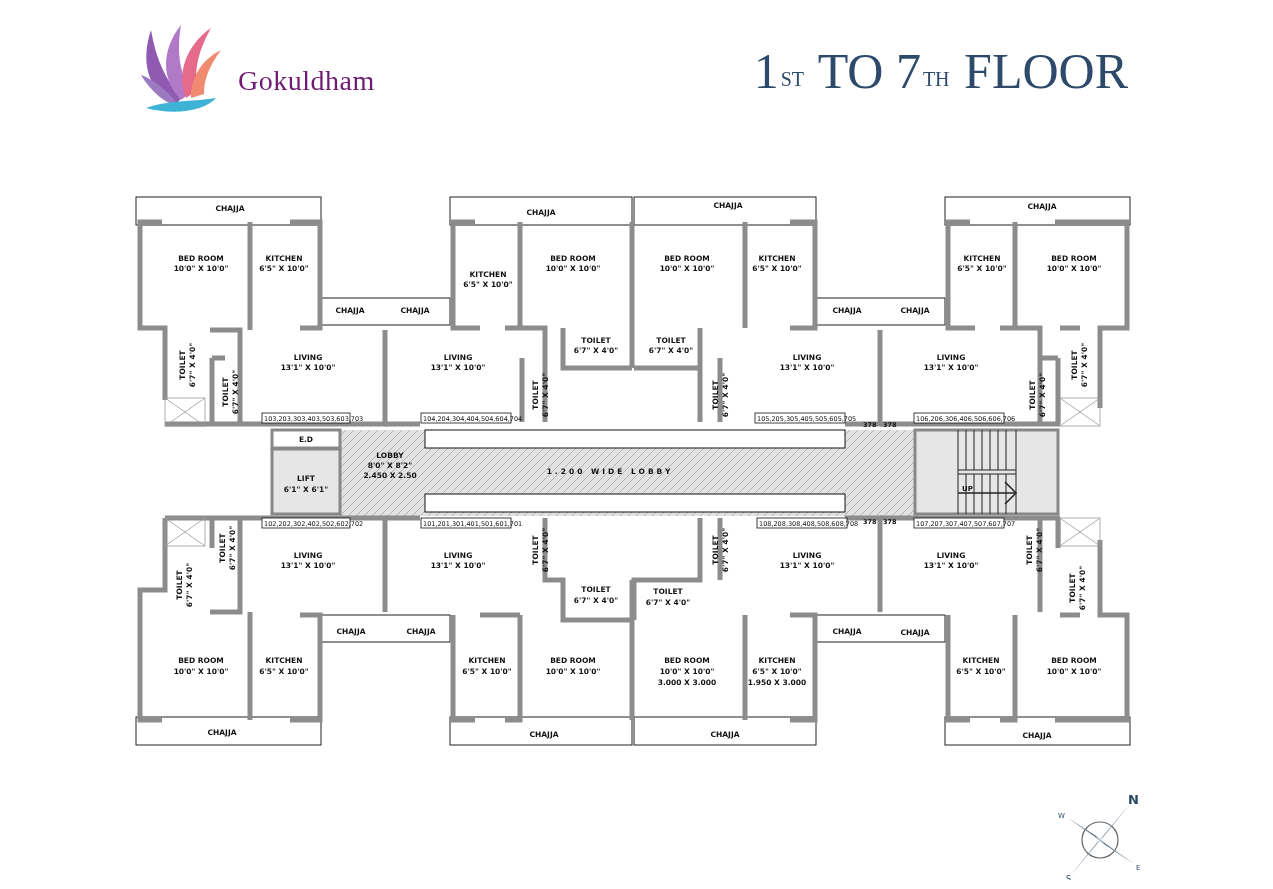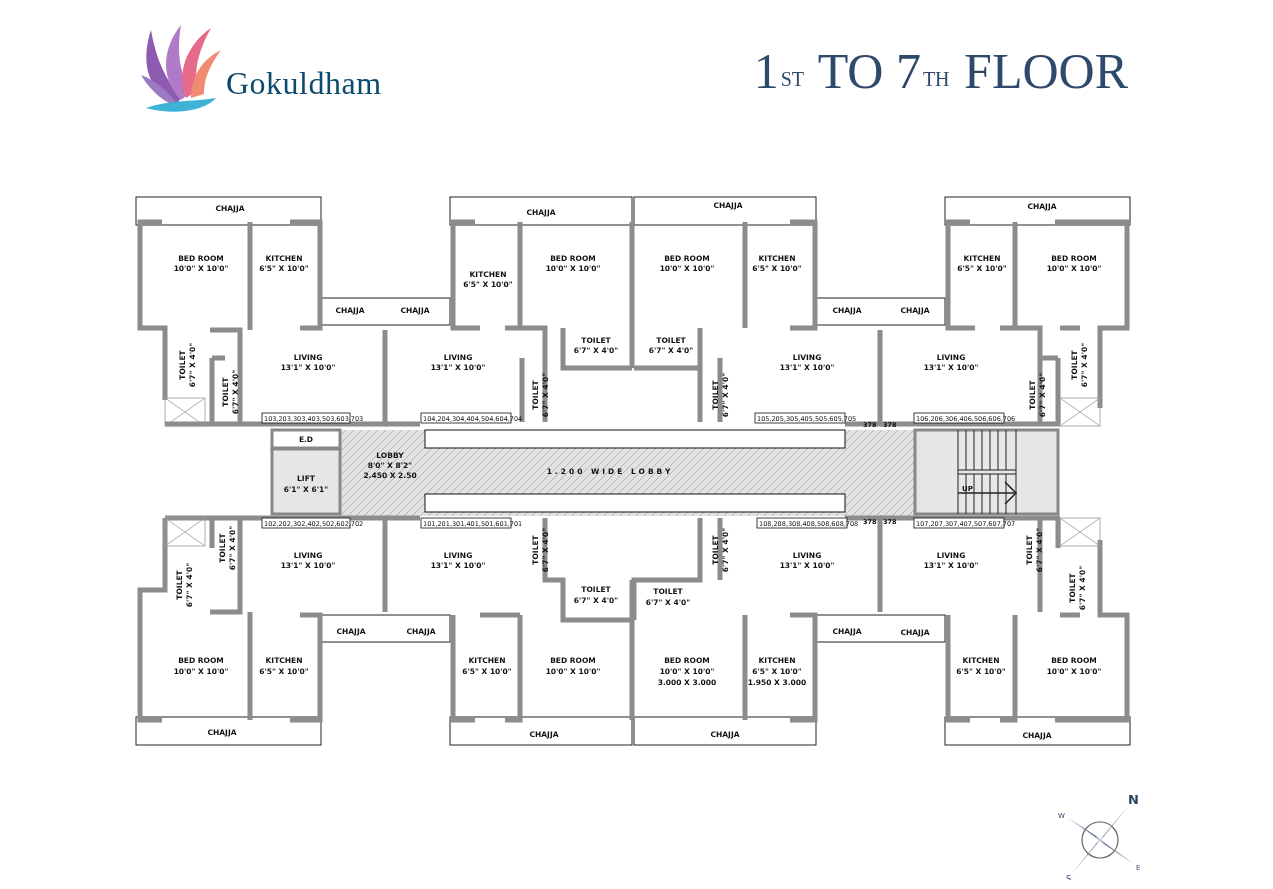--- a/index.html
+++ b/index.html
@@ -1,18 +1,18 @@
 <!DOCTYPE html>
 <html><head>
 <meta charset="utf-8">
 <style>
   html, body { margin: 0; padding: 0; background: #ffffff; }
   body { width: 1273px; height: 889px; position: relative; overflow: hidden; font-family: "Liberation Sans", sans-serif; }
   .logo { position: absolute; left: 136px; top: 20px; width: 330px; height: 100px; }
-  .logo-text { position: absolute; left: 90px; top: 45px; font-family: "Liberation Serif", "DejaVu Serif", serif; font-size: 32px; color: #0c4a6e; letter-spacing: 0.5px; }
+  .logo-text { position: absolute; left: 102px; top: 45px; font-family: "Liberation Serif", "DejaVu Serif", serif; font-size: 28px; color: #701a75; letter-spacing: 0.5px; }
   .title { position: absolute; right: 145px; top: 48px; text-align: left; font-family: "Liberation Serif", "DejaVu Serif", serif; color: #2d4a6b; line-height: 46px; }
   .title .row1 { font-size: 50px; white-space: nowrap; }
   .title .row2 { font-size: 50px; }
   .title sup { font-size: 20px; vertical-align: baseline; position: relative; top: -2px; margin: 0 2px; }
   .plan { position: absolute; left: 0; top: 0; width: 1273px; height: 889px; text-align: right; }
   .plan svg text { font-family: "DejaVu Sans", sans-serif; font-weight: bold; fill: #111; }
   .lbl { font-size: 7.5px; text-anchor: middle; }
   .unit-tag { font-size: 6.5px; font-weight: normal !important; }
   .compass { position: absolute; left: 1050px; top: 790px; width: 90px; height: 90px; }
 </style>

